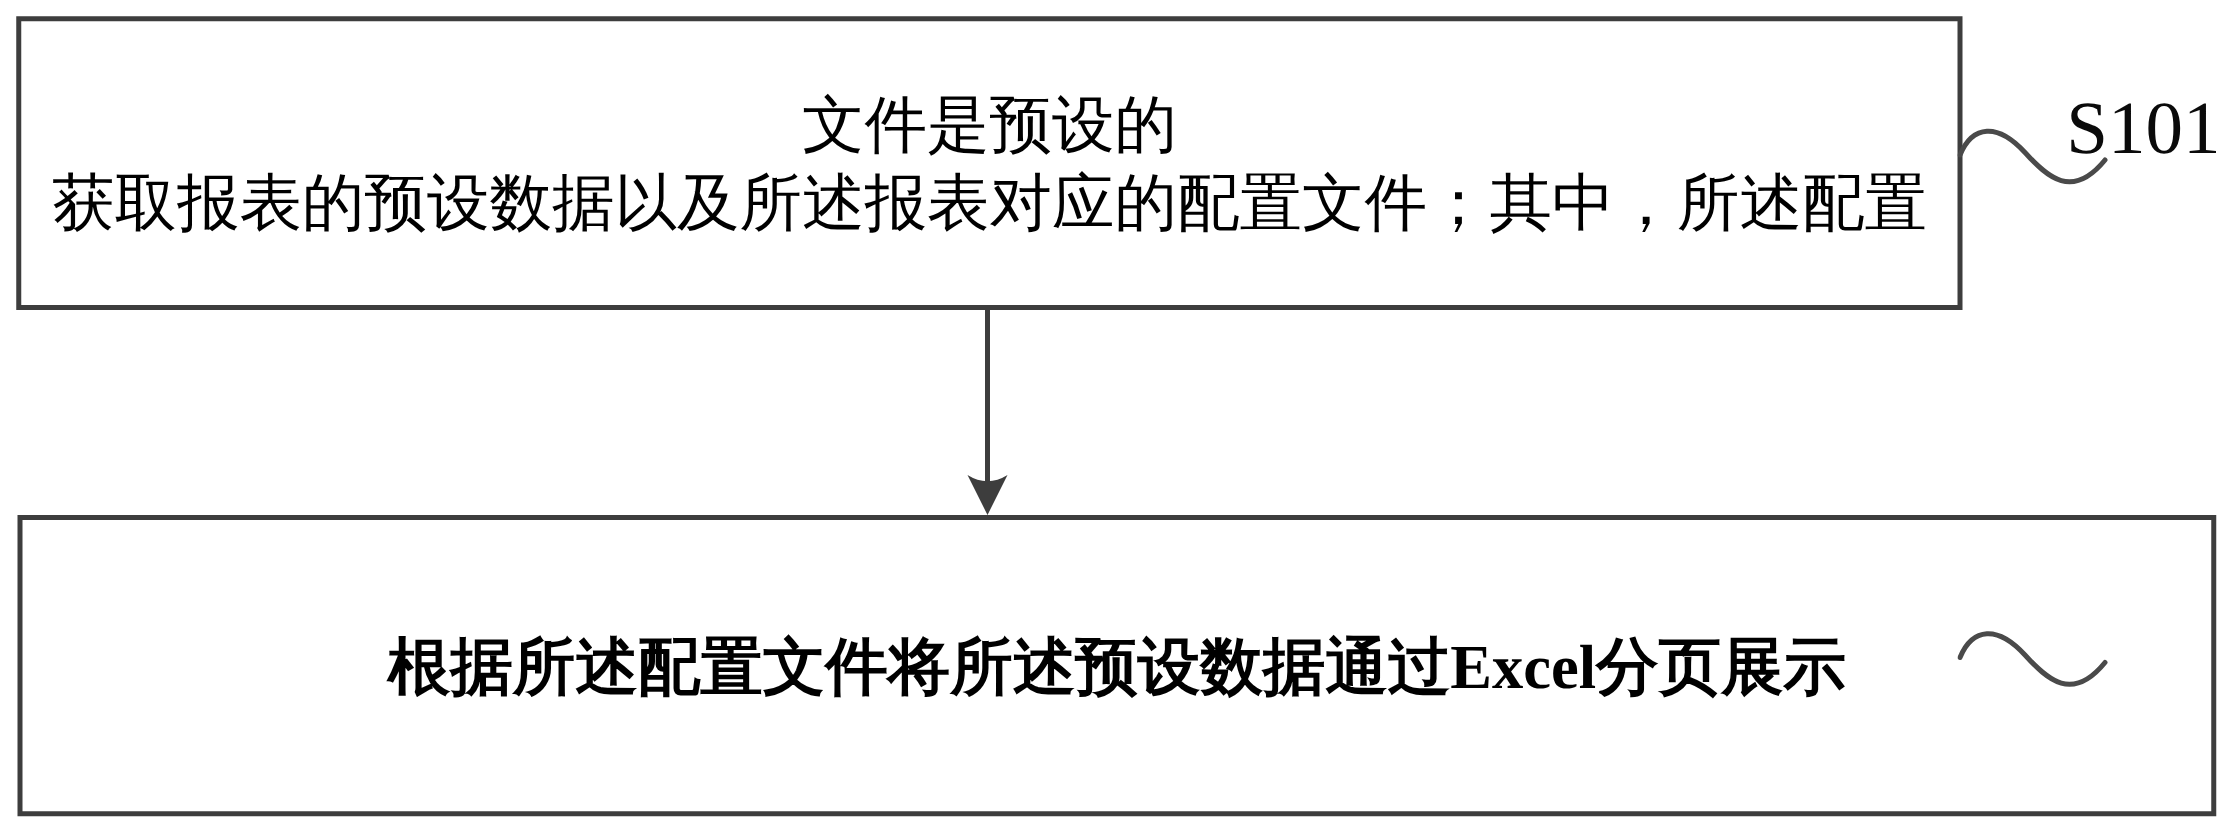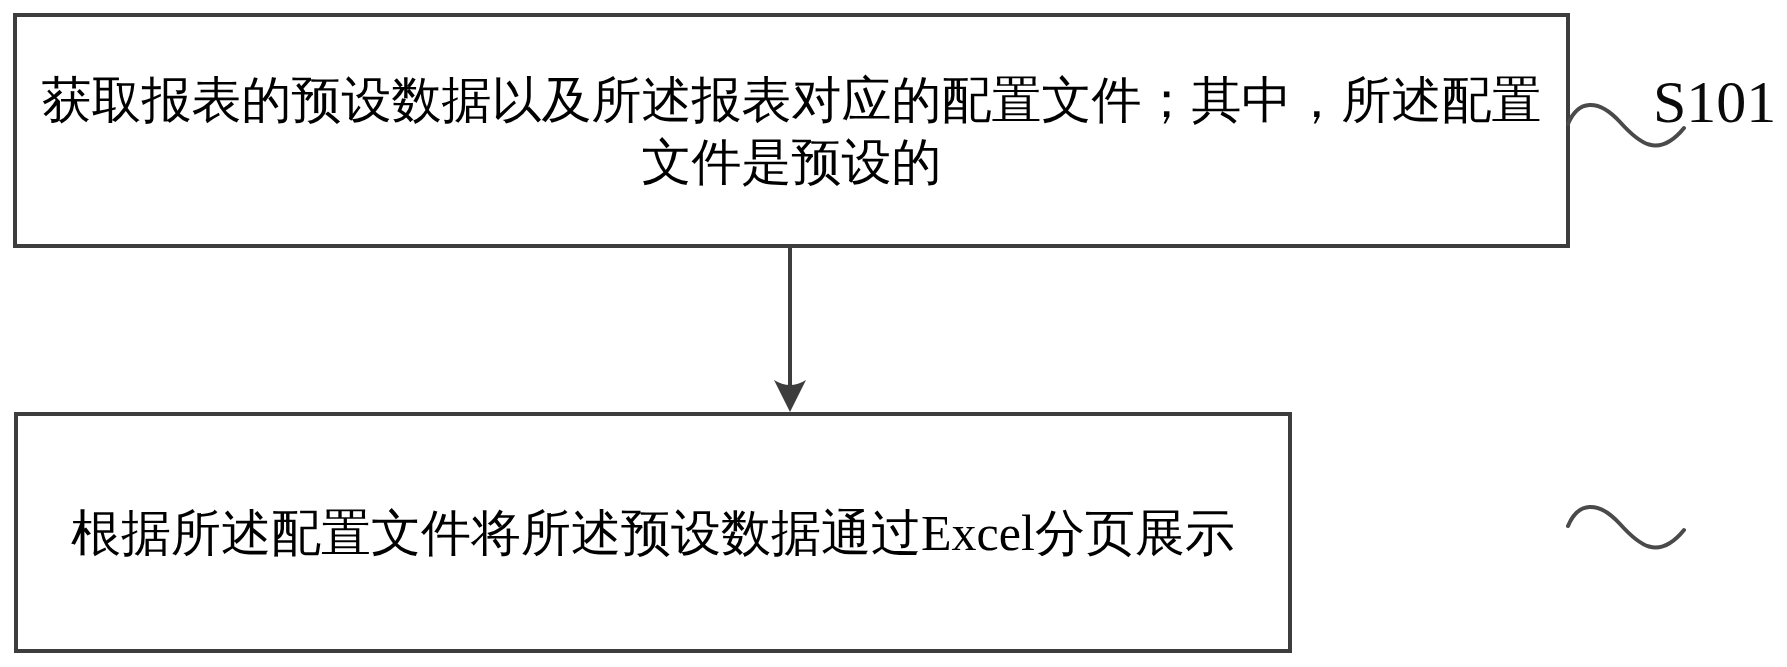--- a/index.html
+++ b/index.html
@@ -27,22 +27,23 @@
   }
   .box-s101 {
     left: 13px;
     top: 13px;
     width: 1557px;
     height: 235px;
   }
   .box-s102 {
     left: 14px;
     top: 412px;
-    width: 1278px;
+    width: 1759px;
     height: 241px;
+    font-weight: bold;
   }
   .step-text {
     color: #000000;
     font-size: 50px;
     line-height: 62px;
     text-align: center;
     width: 100%;
   }
   .step-label {
     position: absolute;
@@ -76,22 +77,22 @@
     top: 248px;
   }
 </style>
 </head>
 <body>
 
 <div class="canvas">
 
   <div class="step-box box-s101">
     <div class="step-text">
+      <div>文件是预设的</div>
       <div>获取报表的预设数据以及所述报表对应的配置文件；其中，所述配置</div>
-      <div>文件是预设的</div>
     </div>
   </div>
 
   <svg class="connector-svg arrow-svg" width="36" height="166" viewBox="0 0 36 166">
     <line x1="18" y1="0" x2="18" y2="140" stroke="#3d3d3d" stroke-width="4"></line>
     <path d="M 2,132 Q 18,142 34,132 L 18,164 Z" fill="#3d3d3d"></path>
   </svg>
 
   <div class="step-box box-s102">
     <div class="step-text">

